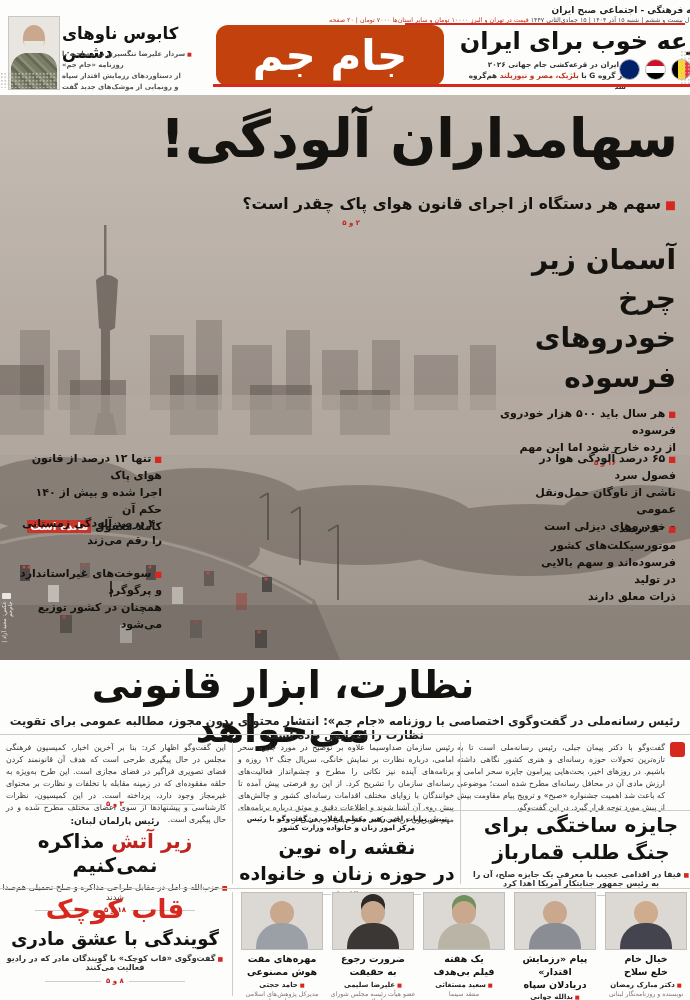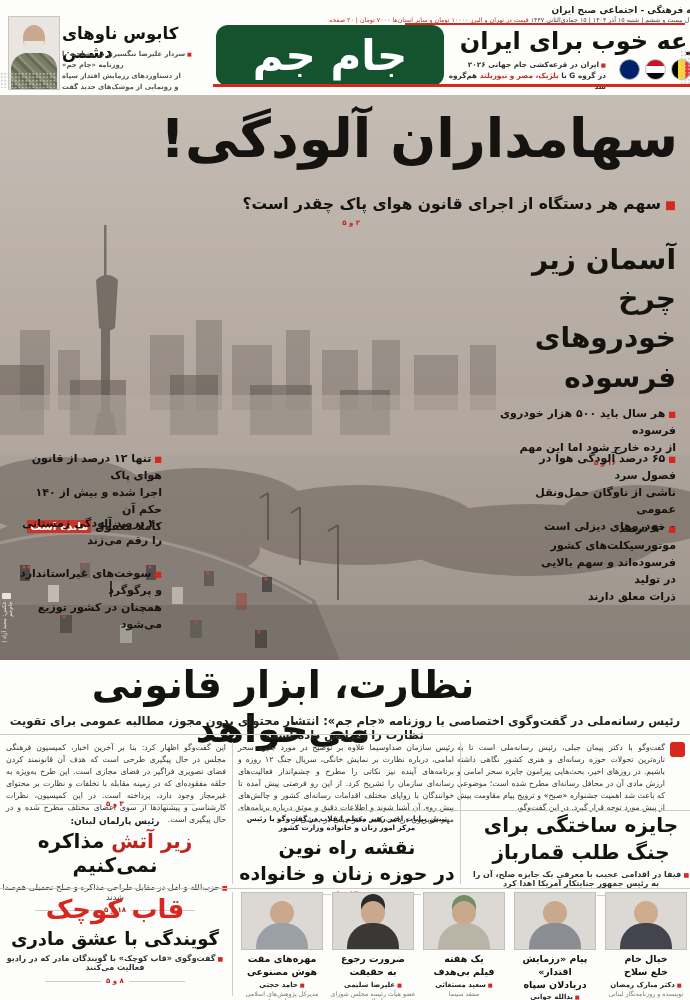--- a/index.html
+++ b/index.html
@@ -34,35 +34,35 @@
 
     <div class="abs" style="top:5px;right:6px;font-size:9px;font-weight:bold;color:#222;">روزنامه فرهنگی - اجتماعی صبح ایران</div>
     <div class="abs" style="top:16px;right:6px;font-size:6.3px;color:#444;white-space:nowrap;">
       <span style="background:#f0a31f;color:#fff;font-weight:bold;padding:0 3px;">۷۲۰۷</span>
       <span>سال بیست و ششم | شنبه ۱۵ آذر ۱۴۰۴ | ۱۵ جمادی‌الثانی ۱۴۴۷</span>
       <span style="color:#c2331f;">قیمت در تهران و البرز ۱۰۰۰۰ تومان و سایر استان‌ها ۷۰۰۰ تومان | ۲۰ صفحه</span>
     </div>
     <div class="abs" style="top:23px;left:405px;width:280px;height:2px;background:#d6281e;"></div>
 
     <div class="abs headline" style="top:27px;right:8px;font-size:24px;">قرعه خوب برای ایران</div>
-    <div class="abs" style="top:60px;right:120px;width:160px;font-size:7.3px;font-weight:bold;color:#333;text-align:right;line-height:1.5;">
+    <div class="abs" style="top:60px;right:100px;width:160px;font-size:7.3px;font-weight:bold;color:#333;text-align:right;line-height:1.5;">
       <div class="b"><span>ایران در قرعه‌کشی جام جهانی ۲۰۲۶</span></div>
       <div><span>در گروه G با </span><span style="color:#c2331f;">بلژیک، مصر و نیوزیلند</span><span> هم‌گروه شد</span></div>
       <div class="ref refline" style="width:60px;margin:2px auto 0;">۱۷ و ۵</div>
     </div>
 
     <div class="abs" style="top:59px;right:8px;display:flex;gap:5px;">
       <span style="width:19px;height:19px;border-radius:50%;border:1px solid #bbb;background:linear-gradient(#239f40 33%,#fff 33% 66%,#da0000 66%);"></span>
       <span style="width:19px;height:19px;border-radius:50%;border:1px solid #bbb;background:linear-gradient(90deg,#000 33%,#fdda24 33% 66%,#ef3340 66%);"></span>
       <span style="width:19px;height:19px;border-radius:50%;border:1px solid #bbb;background:linear-gradient(#ce1126 33%,#fff 33% 66%,#000 66%);"></span>
       <span style="width:19px;height:19px;border-radius:50%;border:1px solid #bbb;background:#012169;position:relative;overflow:hidden;"></span>
     </div>
     <div class="abs dots" style="top:50px;right:0;width:46px;height:36px;opacity:.8;"></div>
 
-    <div class="abs" style="left:216px;top:25px;width:228px;height:61px;background:#14532d;border-radius:12px;display:flex;align-items:center;justify-content:center;">
+    <div class="abs" style="left:216px;top:25px;width:228px;height:61px;background:#c2410c;border-radius:12px;display:flex;align-items:center;justify-content:center;">
       <span style="color:#fff;font-weight:bold;font-size:42px;line-height:1;">جام جم</span>
     </div>
     <div class="abs" style="left:213px;top:84px;width:477px;height:3px;background:#d6281e;"></div>
 
     <div class="abs" style="left:8px;top:16px;width:50px;height:72px;background:#e9e6e1;border:1px solid #c9c6c1;overflow:hidden;">
       <span style="position:absolute;left:14px;top:8px;width:22px;height:26px;border-radius:50% 50% 45% 45%;background:#c9a88d;"></span>
       <span style="position:absolute;left:15px;top:24px;width:20px;height:12px;border-radius:0 0 10px 10px;background:#e8e4de;"></span>
       <span style="position:absolute;left:2px;top:36px;width:46px;height:36px;border-radius:16px 16px 0 0;background:repeating-linear-gradient(45deg,#7a7d66 0 4px,#666a55 4px 7px,#8b8e77 7px 10px);"></span>
     </div>
     <div class="abs headline" style="left:62px;top:24px;width:150px;font-size:16.5px;text-align:left;">کابوس ناوهای دشمن</div>

